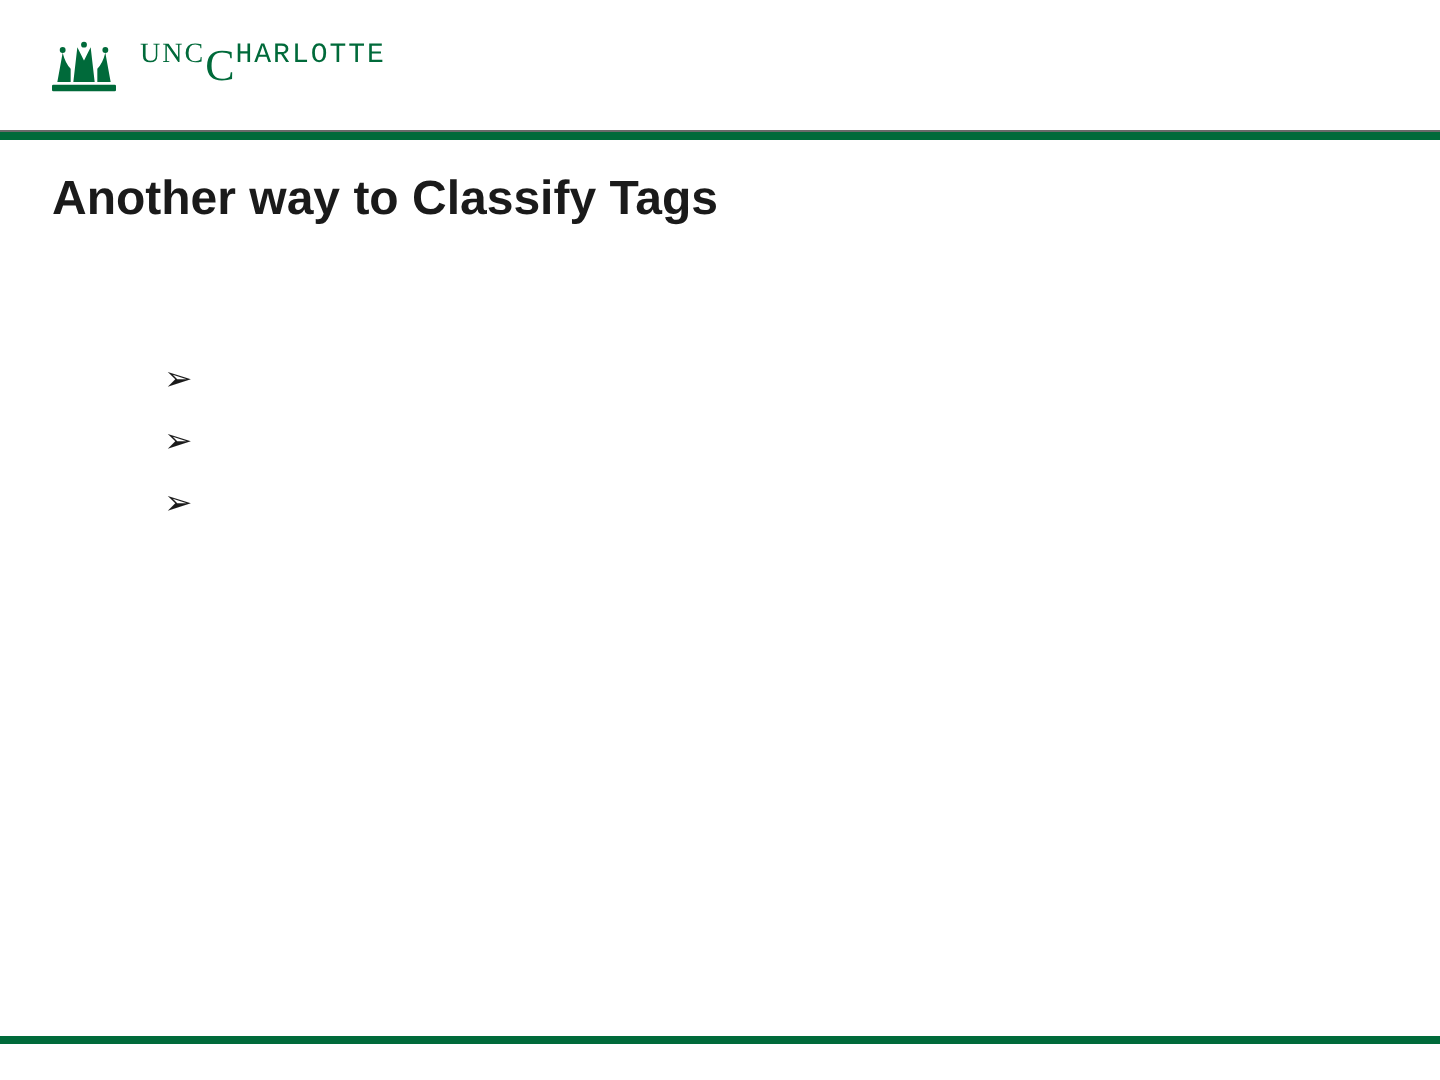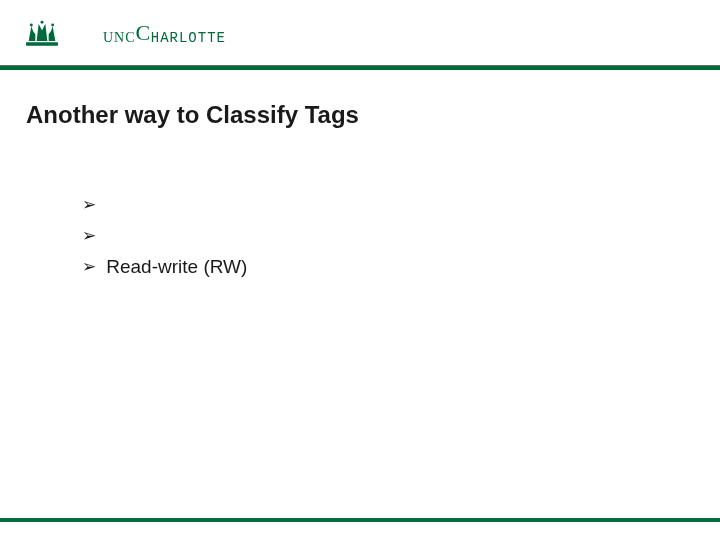--- a/index.html
+++ b/index.html
@@ -32,33 +32,32 @@
     gap: 8px;
   }
   .crown {
     width: 40px;
     height: 30px;
     position: relative;
   }
   .crown svg { display: block; }
   .wordmark {
     display: flex;
-    align-items: flex-end;
+    align-items: flex-start;
     font-weight: normal;
     letter-spacing: 0.5px;
     color: #006a3a;
     font-size: 14px;
-    margin-left: 33px;
   }
   .wordmark .unc { font-family: 'Times New Roman', serif; font-weight: normal; letter-spacing: 1px; }
   .wordmark .big-c { font-size: 22px; font-family: 'Times New Roman', serif; }
   .wordmark .rest { font-family: Liberation Mono, monospace; letter-spacing: 1px; }
 
   .content {
-    padding: 35px 26px 0 26px;
+    padding: 20px 26px 0 26px;
   }
   .title {
     font-size: 24px;
     font-weight: bold;
     color: #1a1a1a;
     margin-bottom: 18px;
   }
   .title-underline {
     width: 100%;
     height: 1px;
@@ -123,18 +122,17 @@
 
   <div class="bullets">
     <div class="bullet-row">
       <span class="bullet-icon">➢</span>
     </div>
     <div class="bullet-row">
       <span class="bullet-icon">➢</span>
     </div>
     <div class="bullet-row">
       <span class="bullet-icon">➢</span>
-      <span>Read-write (RW)</span>
     </div>
   </div>
 </div>
 
 <div class="footer-bar"></div>
 
 </body></html>

